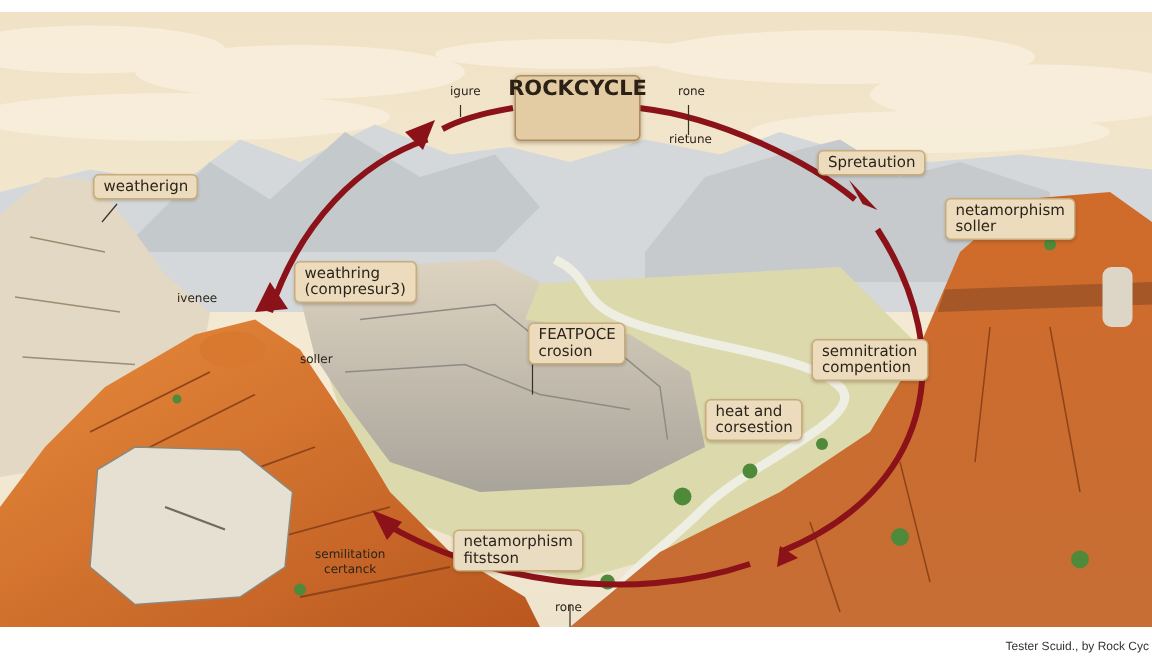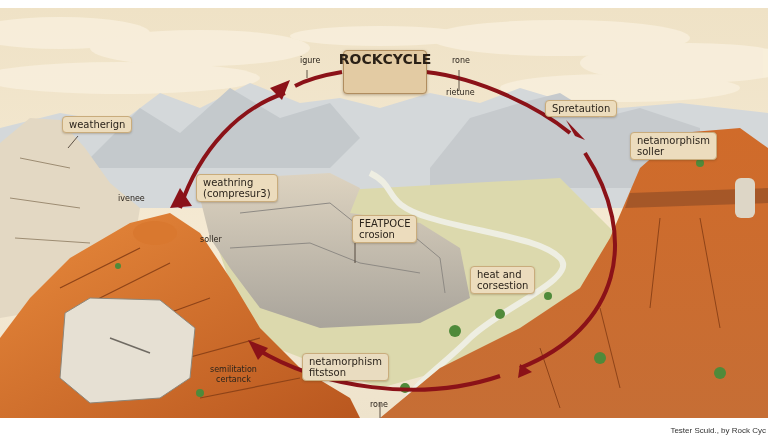--- a/index.html
+++ b/index.html
@@ -142,20 +142,24 @@
 
   <div class="label" style="left:545px; top:92px;">
     <span>Spretaution</span>
   </div>
 
   <div class="label" style="left:630px; top:124px;">
     <div>netamorphism</div>
     <div>soller</div>
   </div>
 
+  <div class="label" style="left:541px; top:218px;">
+    <div>semnitration</div>
+    <div>compention</div>
+  </div>
 
   <div class="label" style="left:470px; top:258px;">
     <div>heat and</div>
     <div>corsestion</div>
   </div>
 
   <div class="label" style="left:302px; top:345px; background:#e9dcc0;">
     <div>netamorphism</div>
     <div>fitstson</div>
   </div>

